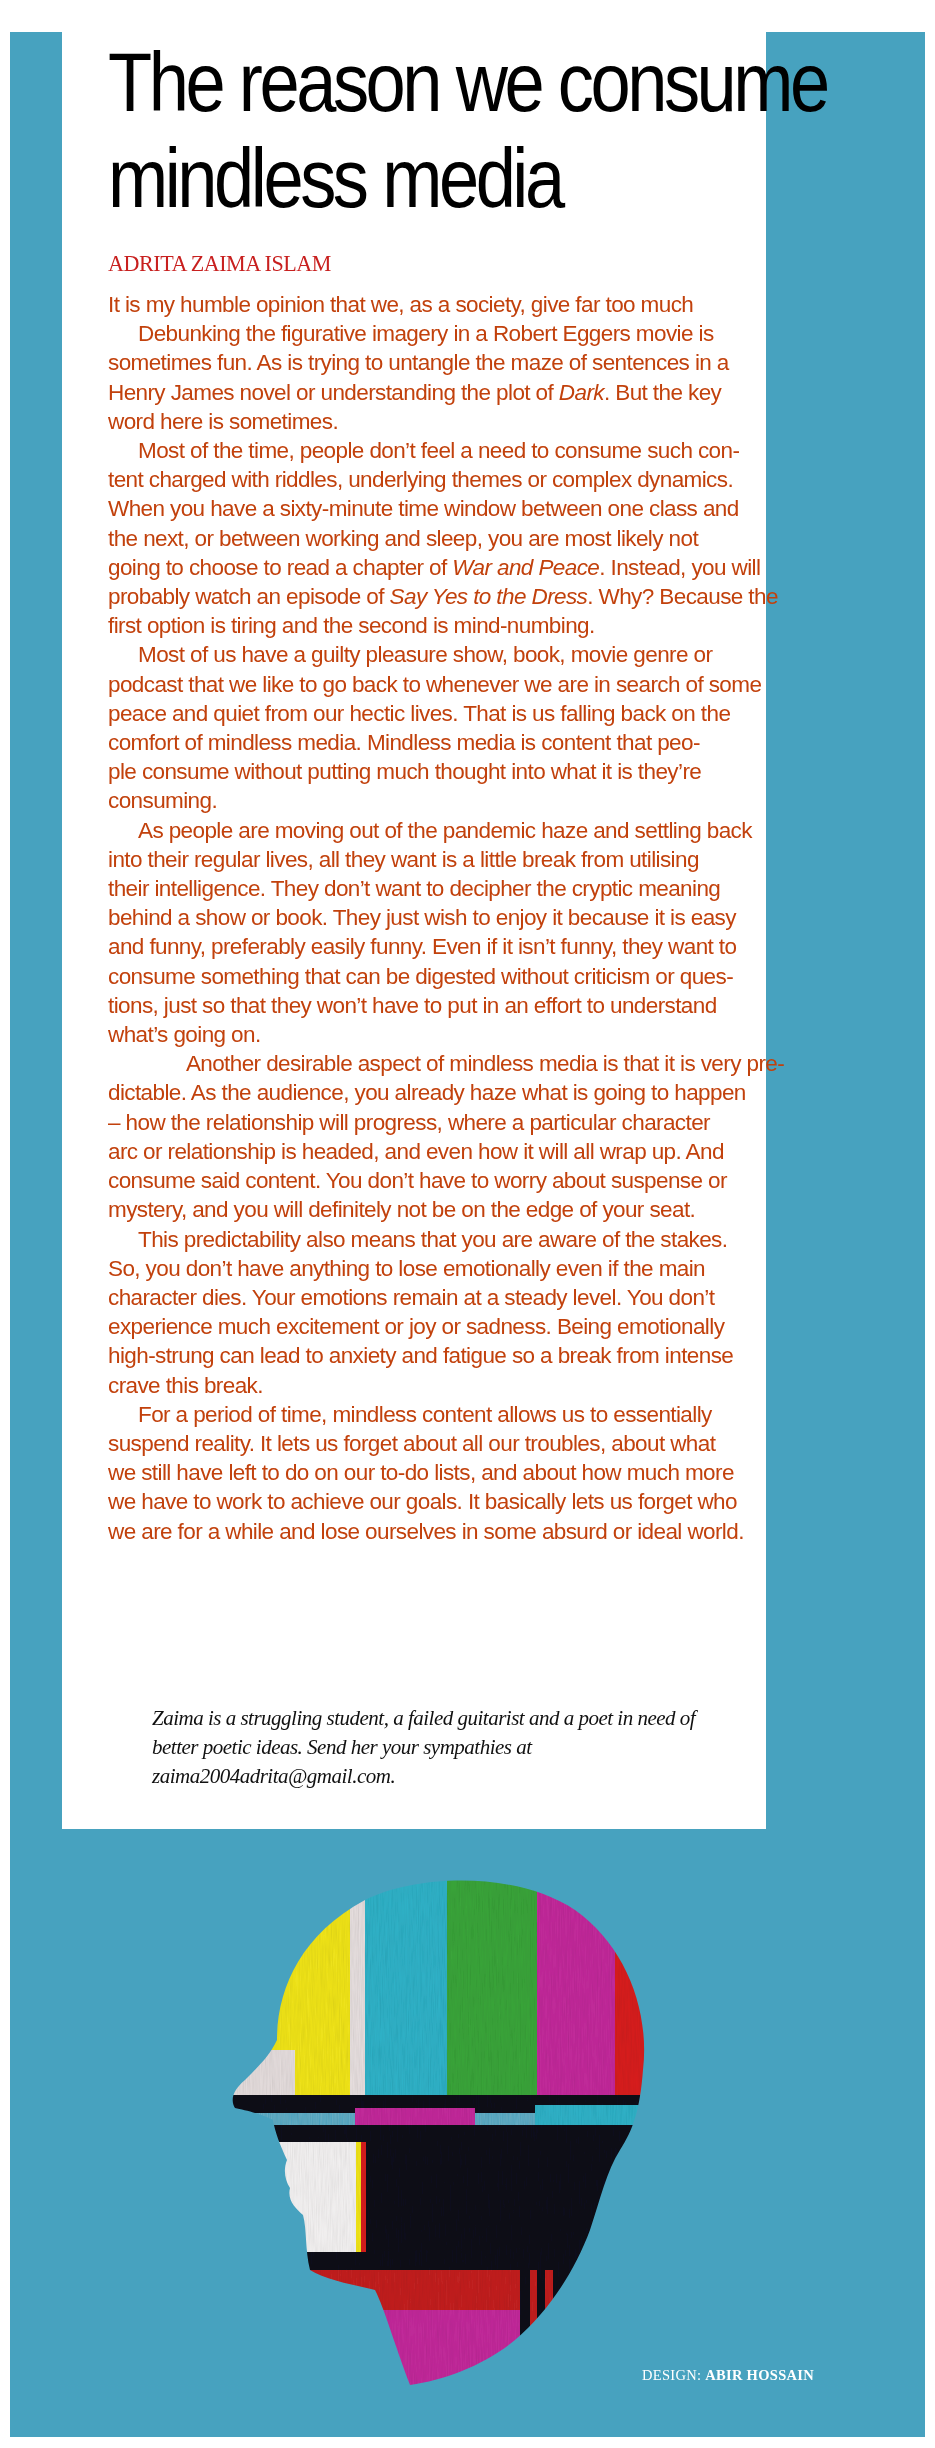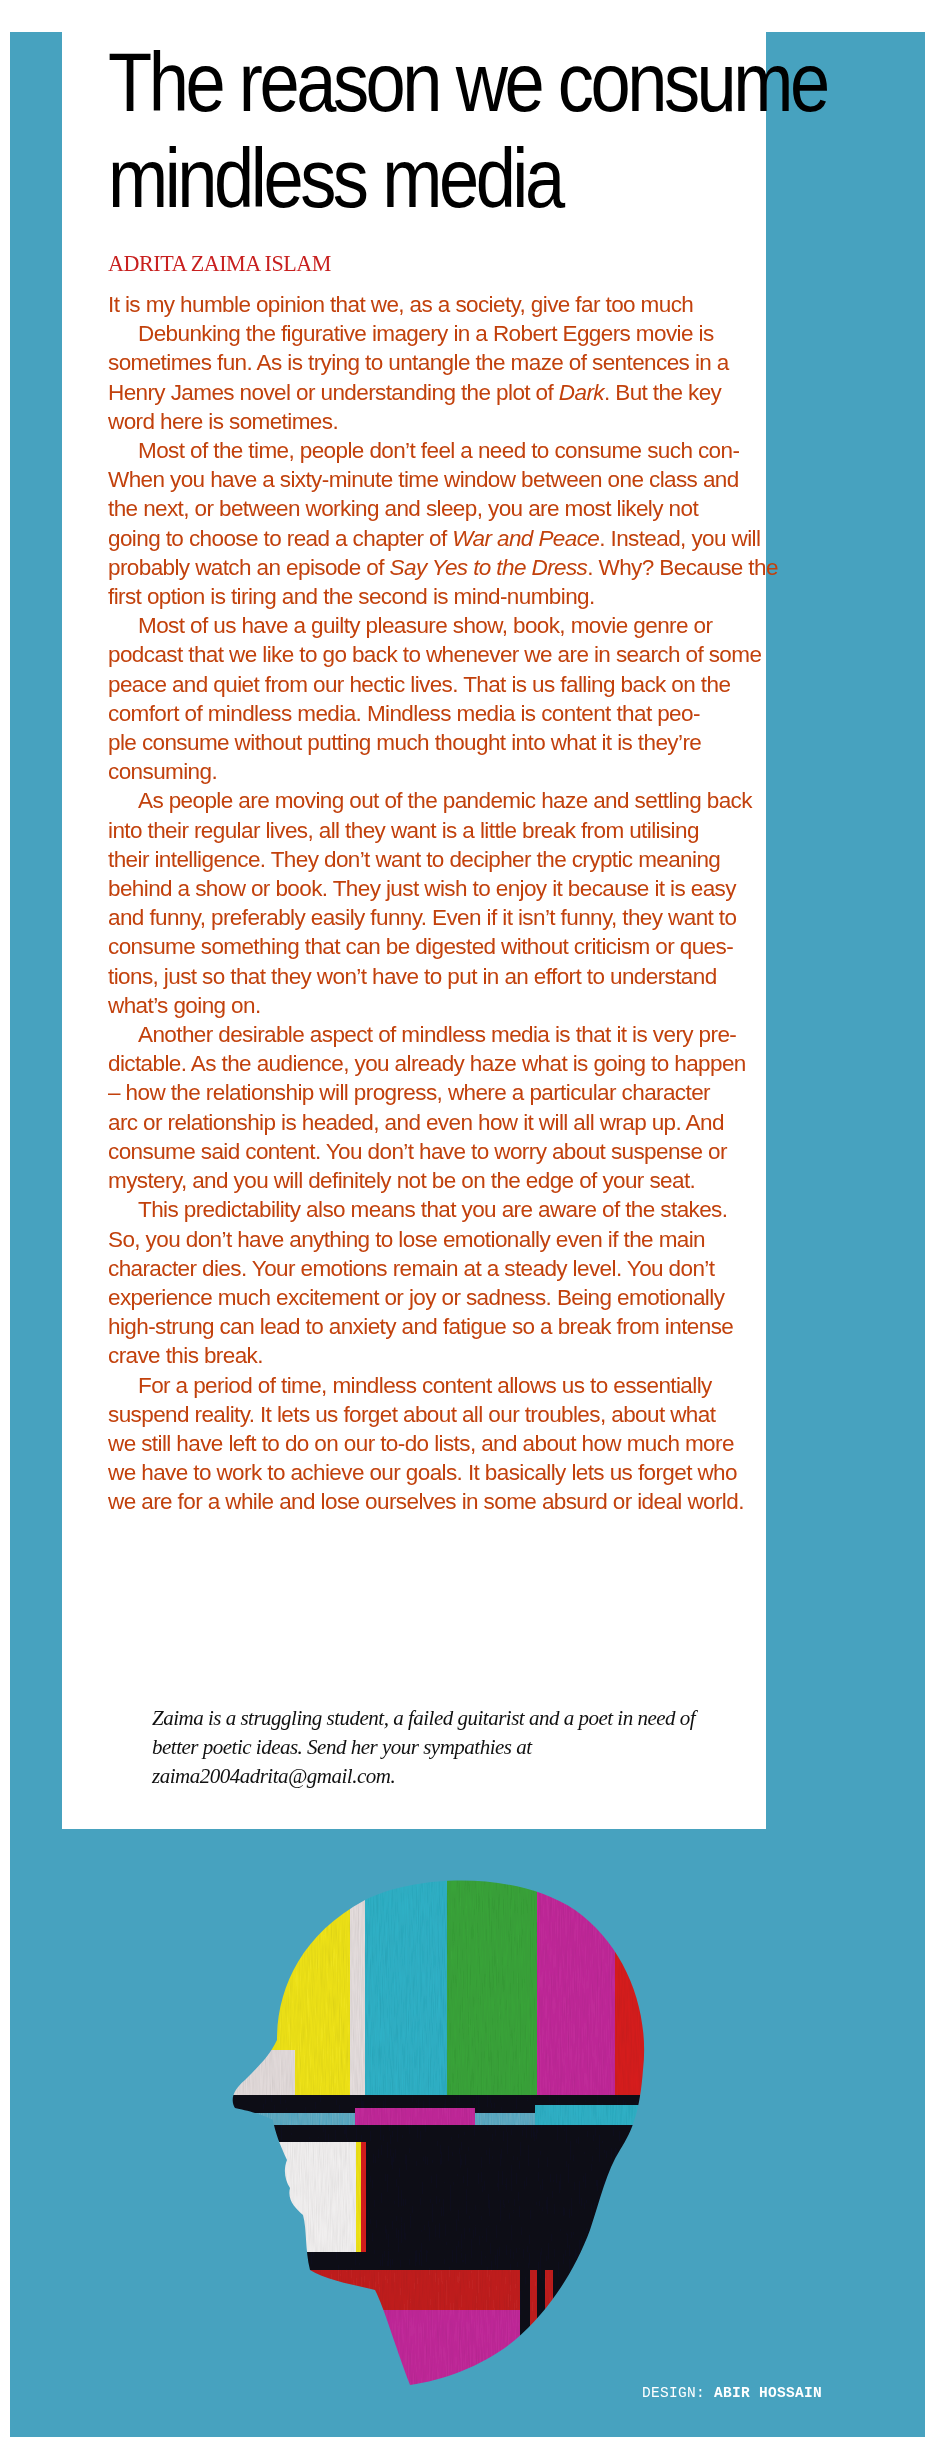--- a/index.html
+++ b/index.html
@@ -34,21 +34,21 @@
   .body .ln { display: block; white-space: nowrap; }
   .bio {
     position: absolute; left: 46px; top: 1672px; width: 724px;
     font-family: "Liberation Serif", serif; font-style: italic; font-size: 21px;
     line-height: 29px; color: #111; letter-spacing: -0.5px; margin-left: 44px;
   }
   .bio .ln { display: block; white-space: nowrap; }
   .illustration { position: absolute; left: 215px; top: 1870px; width: 440px; height: 520px; }
   .credit {
     position: absolute; left: 642px; top: 2367px;
-    font-family: Liberation Mono, monospace; font-size: 14.5px; color: #ffffff; letter-spacing: 0.3px; margin-top: 18px;
+    font-family: Liberation Serif, serif; font-size: 14.5px; color: #ffffff; letter-spacing: 0.3px;
   }
   .credit b { font-weight: bold; }
 </style>
 </head>
 <body>
 
 <div class="blue-bg"></div>
 
 <div class="panel">
   <h1 class="title">
@@ -61,20 +61,21 @@
         <span class="ln">It is my humble opinion that we, as a society, give far too much</span>
       </p>
       <p>
         <span class="ln" style="padding-left: 30px;">Debunking the figurative imagery in a Robert Eggers movie is</span>
         <span class="ln">sometimes fun. As is trying to untangle the maze of sentences in a</span>
         <span class="ln">Henry James novel or understanding the plot of <i>Dark</i>. But the key</span>
         <span class="ln">word here is sometimes.</span>
       </p>
       <p>
         <span class="ln" style="padding-left: 30px;">Most of the time, people don’t feel a need to consume such con-</span>
+        <span class="ln">tent charged with riddles, underlying themes or complex dynamics.</span>
         <span class="ln">When you have a sixty-minute time window between one class and</span>
         <span class="ln">the next, or between working and sleep, you are most likely not</span>
         <span class="ln">going to choose to read a chapter of <i>War and Peace</i>. Instead, you will</span>
         <span class="ln">probably watch an episode of <i>Say Yes to the Dress</i>. Why? Because the</span>
         <span class="ln">first option is tiring and the second is mind-numbing.</span>
       </p>
       <p>
         <span class="ln" style="padding-left: 30px;">Most of us have a guilty pleasure show, book, movie genre or</span>
         <span class="ln">podcast that we like to go back to whenever we are in search of some</span>
         <span class="ln">peace and quiet from our hectic lives. That is us falling back on the</span>
@@ -86,21 +87,21 @@
         <span class="ln" style="padding-left: 30px;">As people are moving out of the pandemic haze and settling back</span>
         <span class="ln">into their regular lives, all they want is a little break from utilising</span>
         <span class="ln">their intelligence. They don’t want to decipher the cryptic meaning</span>
         <span class="ln">behind a show or book. They just wish to enjoy it because it is easy</span>
         <span class="ln">and funny, preferably easily funny. Even if it isn’t funny, they want to</span>
         <span class="ln">consume something that can be digested without criticism or ques-</span>
         <span class="ln">tions, just so that they won’t have to put in an effort to understand</span>
         <span class="ln">what’s going on.</span>
       </p>
       <p>
-        <span class="ln" style="padding-left: 30px;">Another desirable aspect of mindless media is that it is very pre-</span>
+        <span class="ln" style="padding-left: 30px; text-align: center;">Another desirable aspect of mindless media is that it is very pre-</span>
         <span class="ln">dictable. As the audience, you already haze what is going to happen</span>
         <span class="ln">– how the relationship will progress, where a particular character</span>
         <span class="ln">arc or relationship is headed, and even how it will all wrap up. And</span>
         <span class="ln">consume said content. You don’t have to worry about suspense or</span>
         <span class="ln">mystery, and you will definitely not be on the edge of your seat.</span>
       </p>
       <p>
         <span class="ln" style="padding-left: 30px;">This predictability also means that you are aware of the stakes.</span>
         <span class="ln">So, you don’t have anything to lose emotionally even if the main</span>
         <span class="ln">character dies. Your emotions remain at a steady level. You don’t</span>

